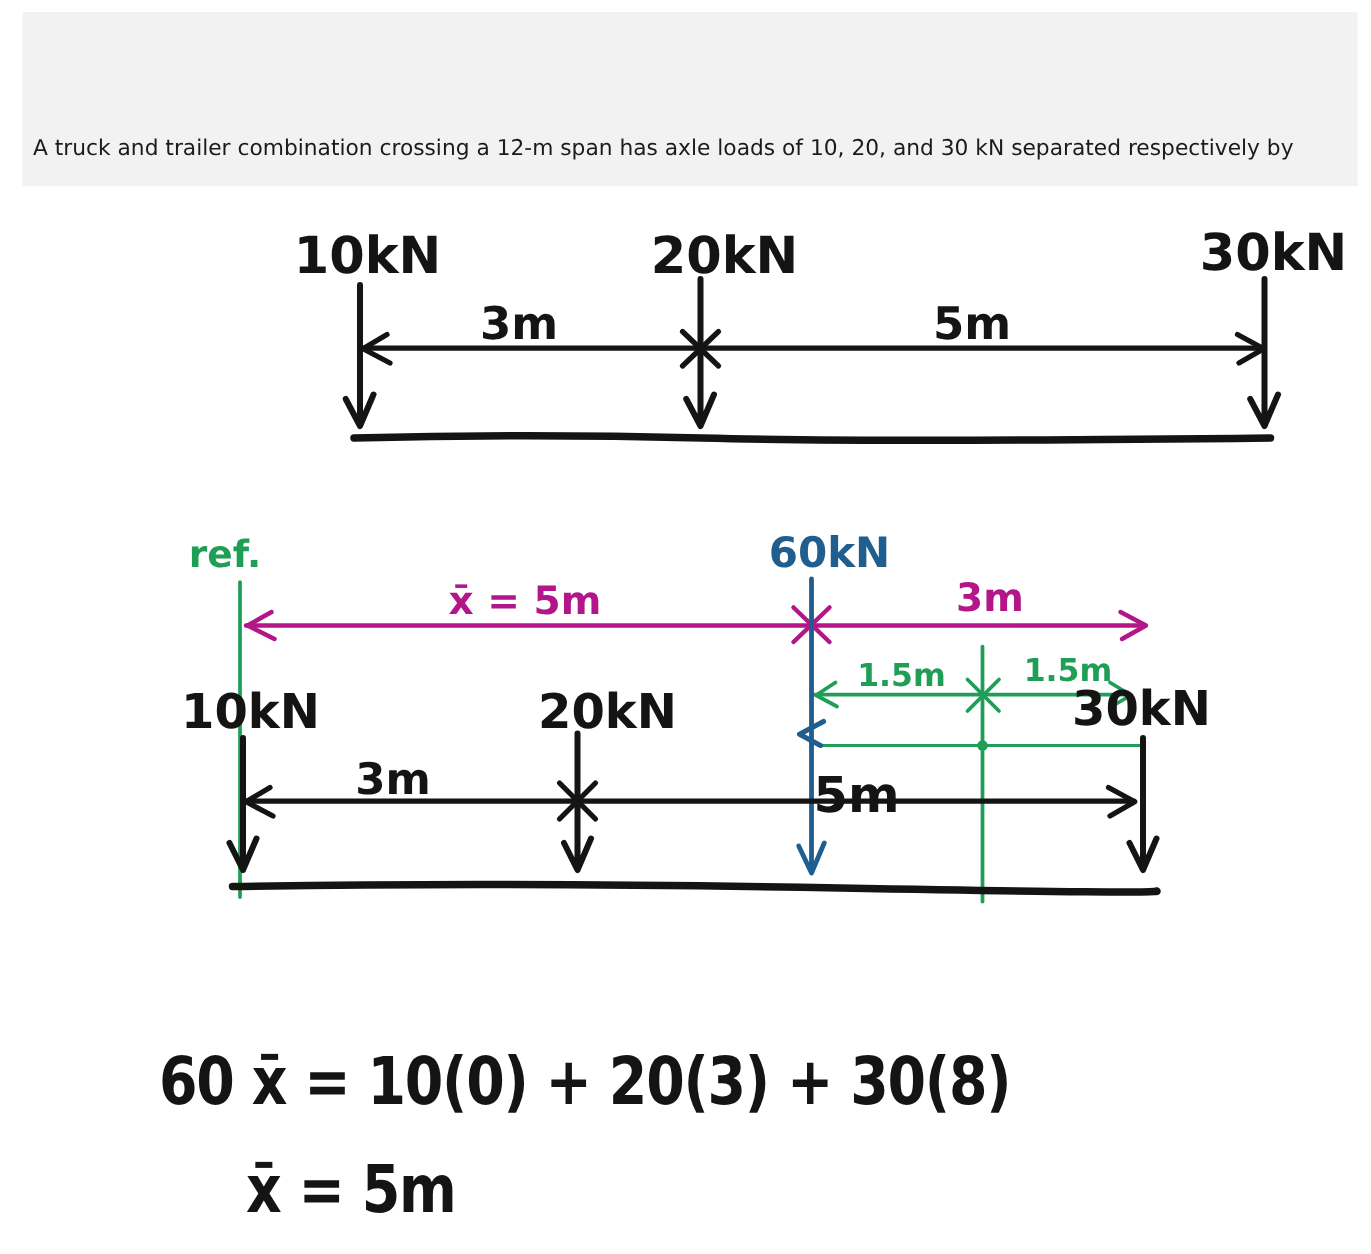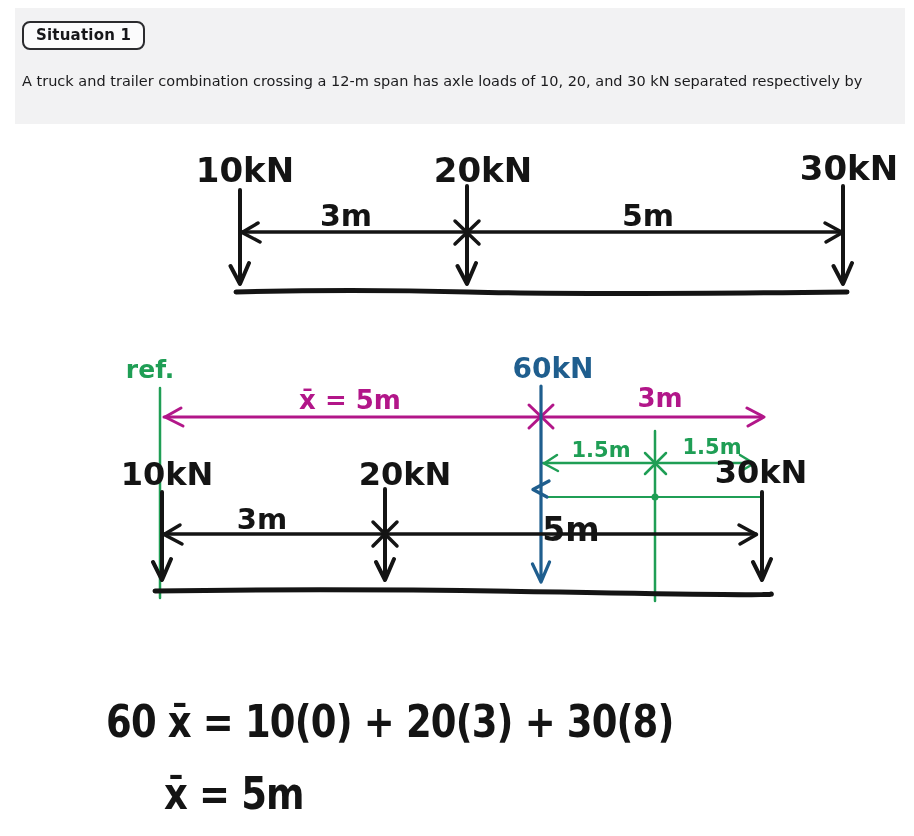--- a/index.html
+++ b/index.html
@@ -16,21 +16,21 @@
   .badge{
     position:absolute;left:7px;top:13px;
     display:inline-block;
     background:#fbfbfc;
     border:2px solid #2b2b2e;border-radius:8px;
     padding:3px 12px 4px 12px;
     font-size:15px;font-weight:700;color:#17171a;
     letter-spacing:.2px;
   }
   .problem{
-    position:absolute;left:7px;top:64px;width:876px;
+    position:absolute;left:7px;top:82px;width:876px;
     font-size:14.5px;line-height:19px;color:#1b1b1d;
   }
   .problem .pline{white-space:nowrap;}
   
   .diagram-svg{position:absolute;left:0;top:0;width:914px;height:836px;}
   .diagram-svg path,.diagram-svg line{fill:none;stroke-linecap:round;stroke-linejoin:round;}
   .ink{stroke:#141414;}
   .grn{stroke:#1f9e55;}
   .mag{stroke:#b21689;}
   .blu{stroke:#1f5e8e;}
@@ -45,21 +45,20 @@
     font-size:44px;letter-spacing:-1px;white-space:nowrap;
     transform:scaleX(.84);transform-origin:left top;
   }
   .eq1{left:106px;top:696px;}
   .eq2{left:164px;top:768px;}
 </style>
 </head>
 <body>
 
 <div class="header-panel">
-  <div class="badge">Situation 1</div>
   <div class="problem">
     <div class="pline">A truck and trailer combination crossing a 12-m span has axle loads of 10, 20, and 30 kN separated respectively by</div>
   </div>
 </div>
 
 <svg class="diagram-svg" viewBox="0 0 914 836">
 
   <g>
     <path class="ink" stroke-width="4" d="M240 190 V282 M230.5 266 L240 284 L249 263"></path>
     <path class="ink" stroke-width="4" d="M467 186 V282 M457.5 266 L467 284 L476 263"></path>

